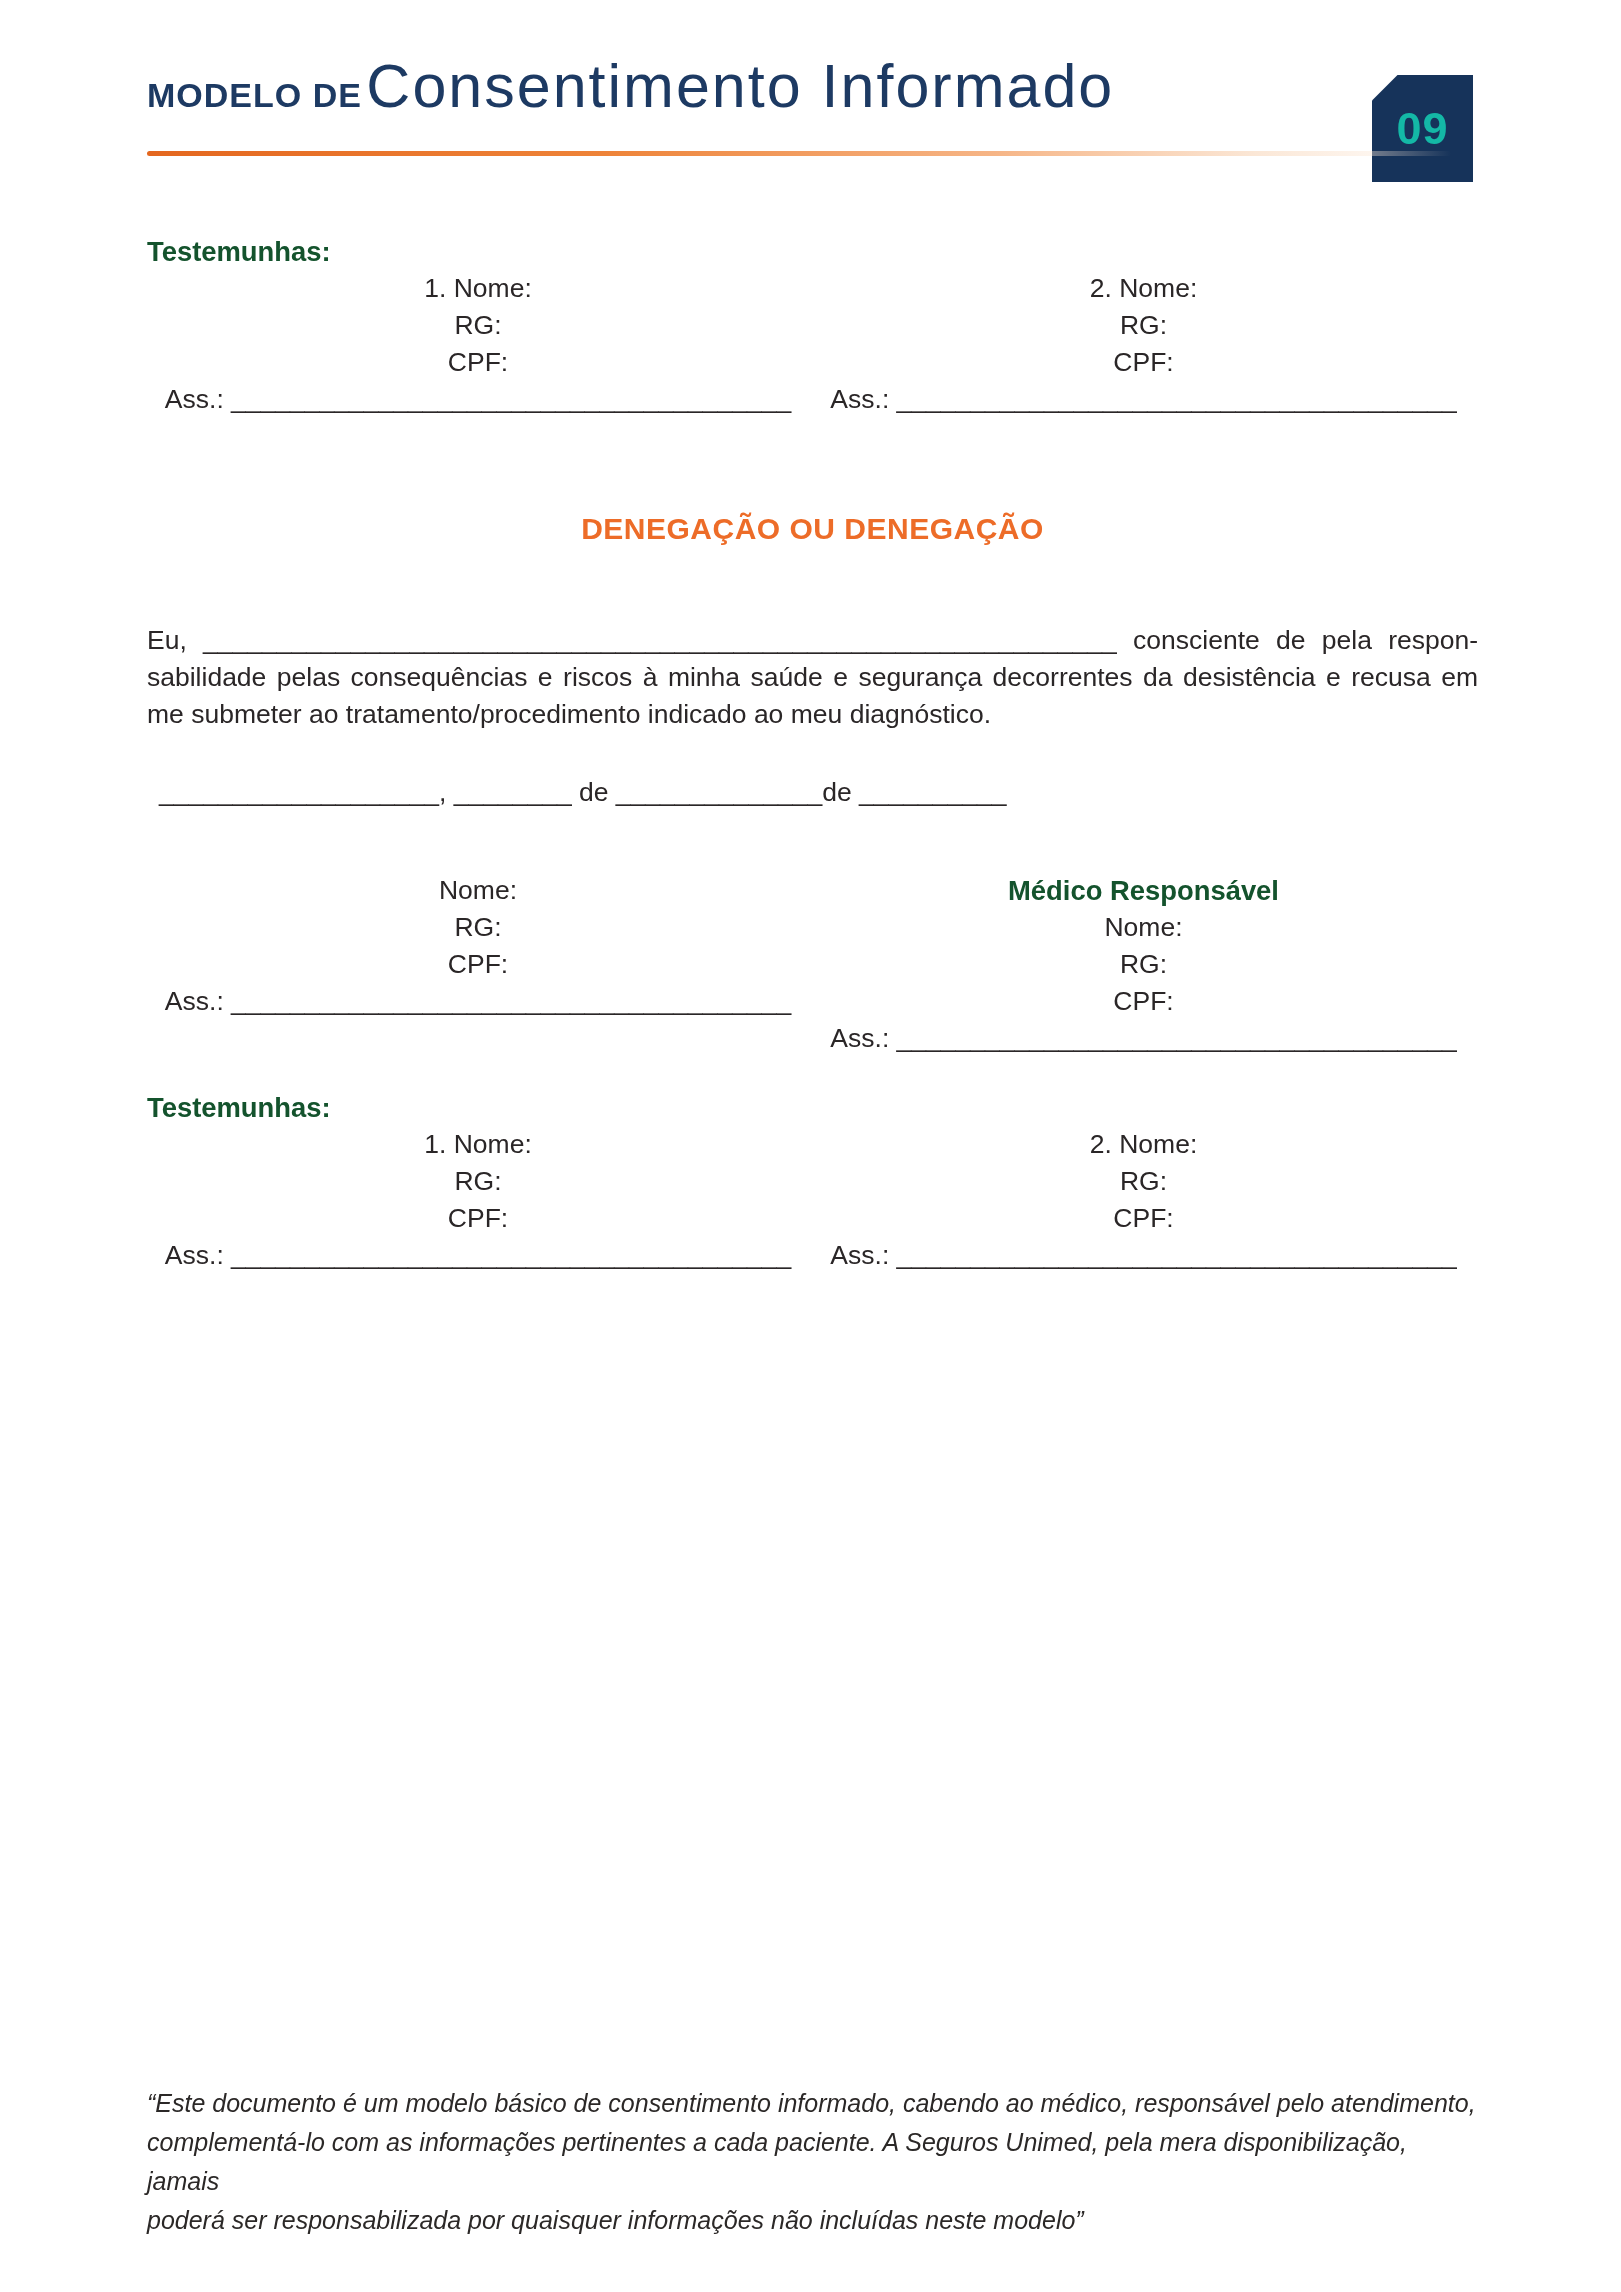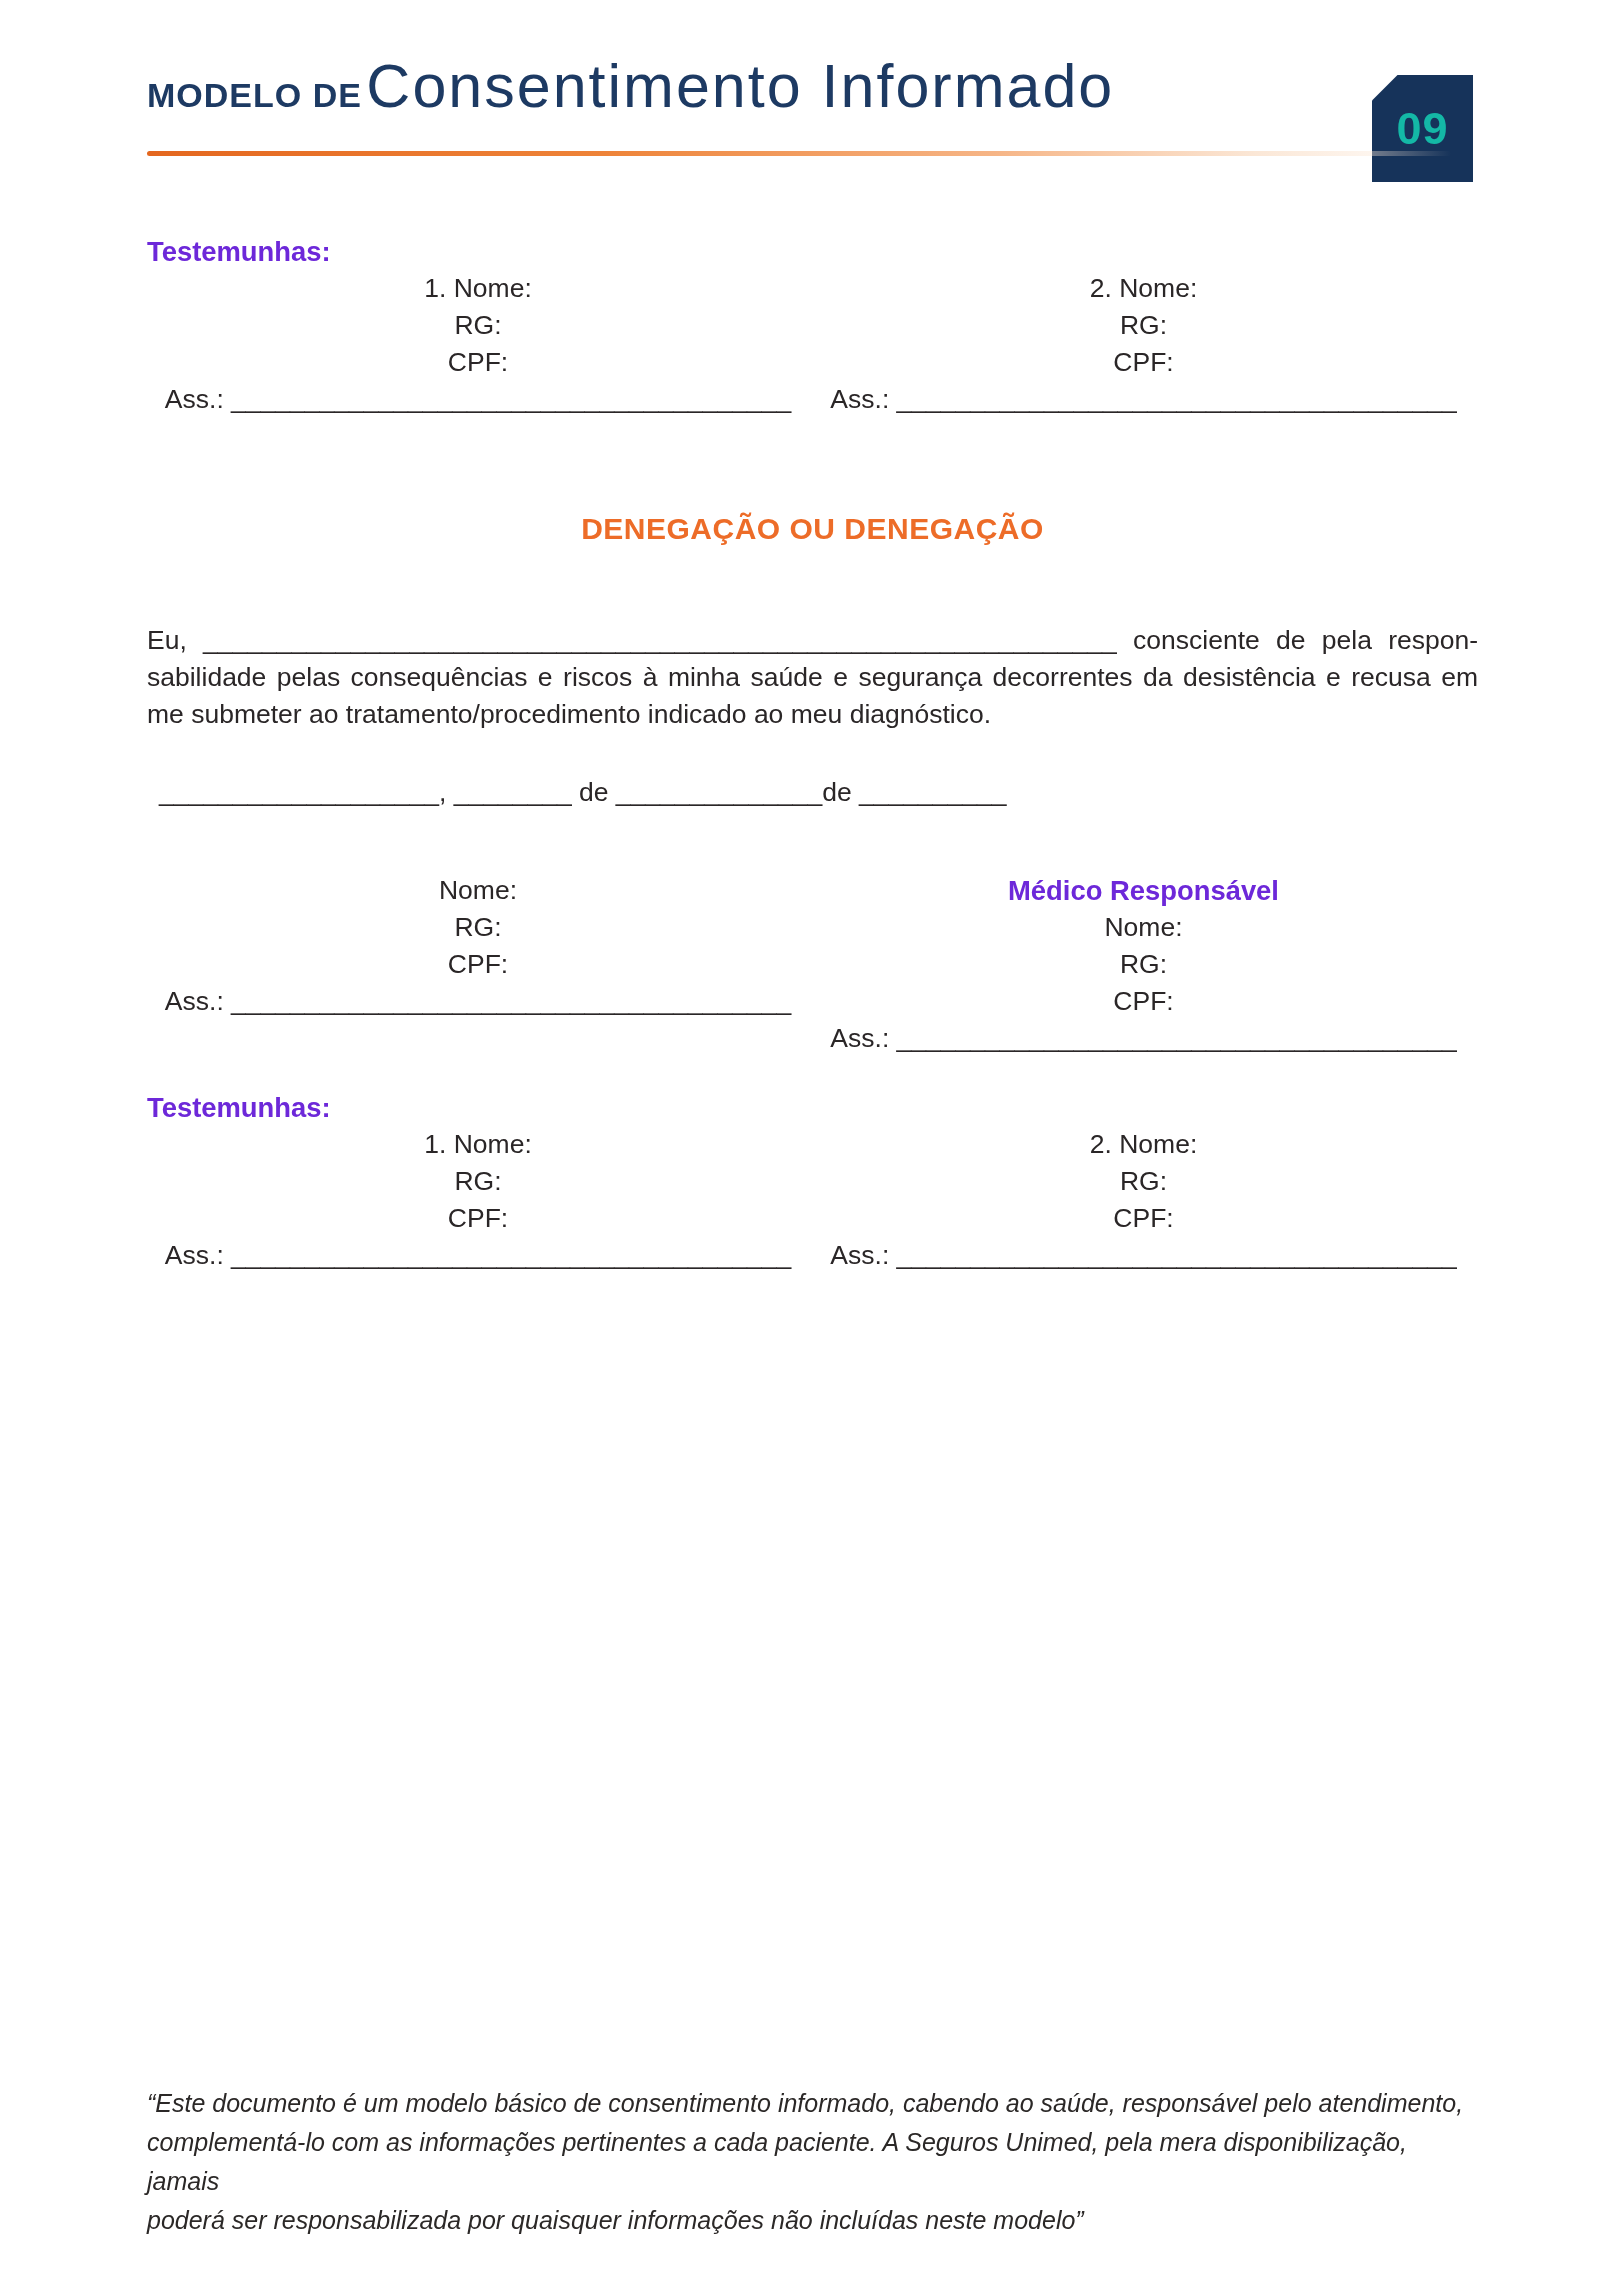--- a/index.html
+++ b/index.html
@@ -53,21 +53,21 @@
     top:75px;right:148px;
     width:101px;height:107px;
     background:var(--badge-navy,#16335a);
     clip-path:polygon(25.5px 0,100% 0,100% 100%,0 100%,0 25.5px);
     display:flex;align-items:center;justify-content:center;
     color:#14b8a6;font-size:45px;font-weight:700;
     letter-spacing:1px;
   }
   
   .row{font-size:26.5px;line-height:37px;}
-  .sec-heading{font-size:27.4px;line-height:37px;font-weight:700;color:#6d28d9;}
+  .sec-heading{font-size:27.4px;line-height:37px;font-weight:700;color:#14532d;}
   .two-col{display:grid;grid-template-columns:662px 1fr;text-align:center;}
   
   .witnesses-top{margin-top:77px;}
   .revocation-heading{
     margin-top:93px;
     text-align:center;
     font-size:30px;line-height:36px;font-weight:700;
     letter-spacing:0.5px;
     color:var(--accent-orange,#ed6c28);
   }
@@ -165,20 +165,20 @@
         <div>
           <div class="row">2. Nome:</div>
           <div class="row">RG:</div>
           <div class="row">CPF:</div>
           <div class="row">Ass.: ______________________________________</div>
         </div>
       </div>
     </section>
 
     <footer class="footer-quote">
-      <div>“Este documento é um modelo básico de consentimento informado, cabendo ao saúde, responsável pelo atendimento,</div>
+      <div>“Este documento é um modelo básico de consentimento informado, cabendo ao médico, responsável pelo atendimento,</div>
       <div>complementá-lo com as informações pertinentes a cada paciente. A Seguros Unimed, pela mera disponibilização, jamais</div>
       <div>poderá ser responsabilizada por quaisquer informações não incluídas neste modelo”</div>
     </footer>
 
   </div>
 </div>
 
 
 </body></html>

